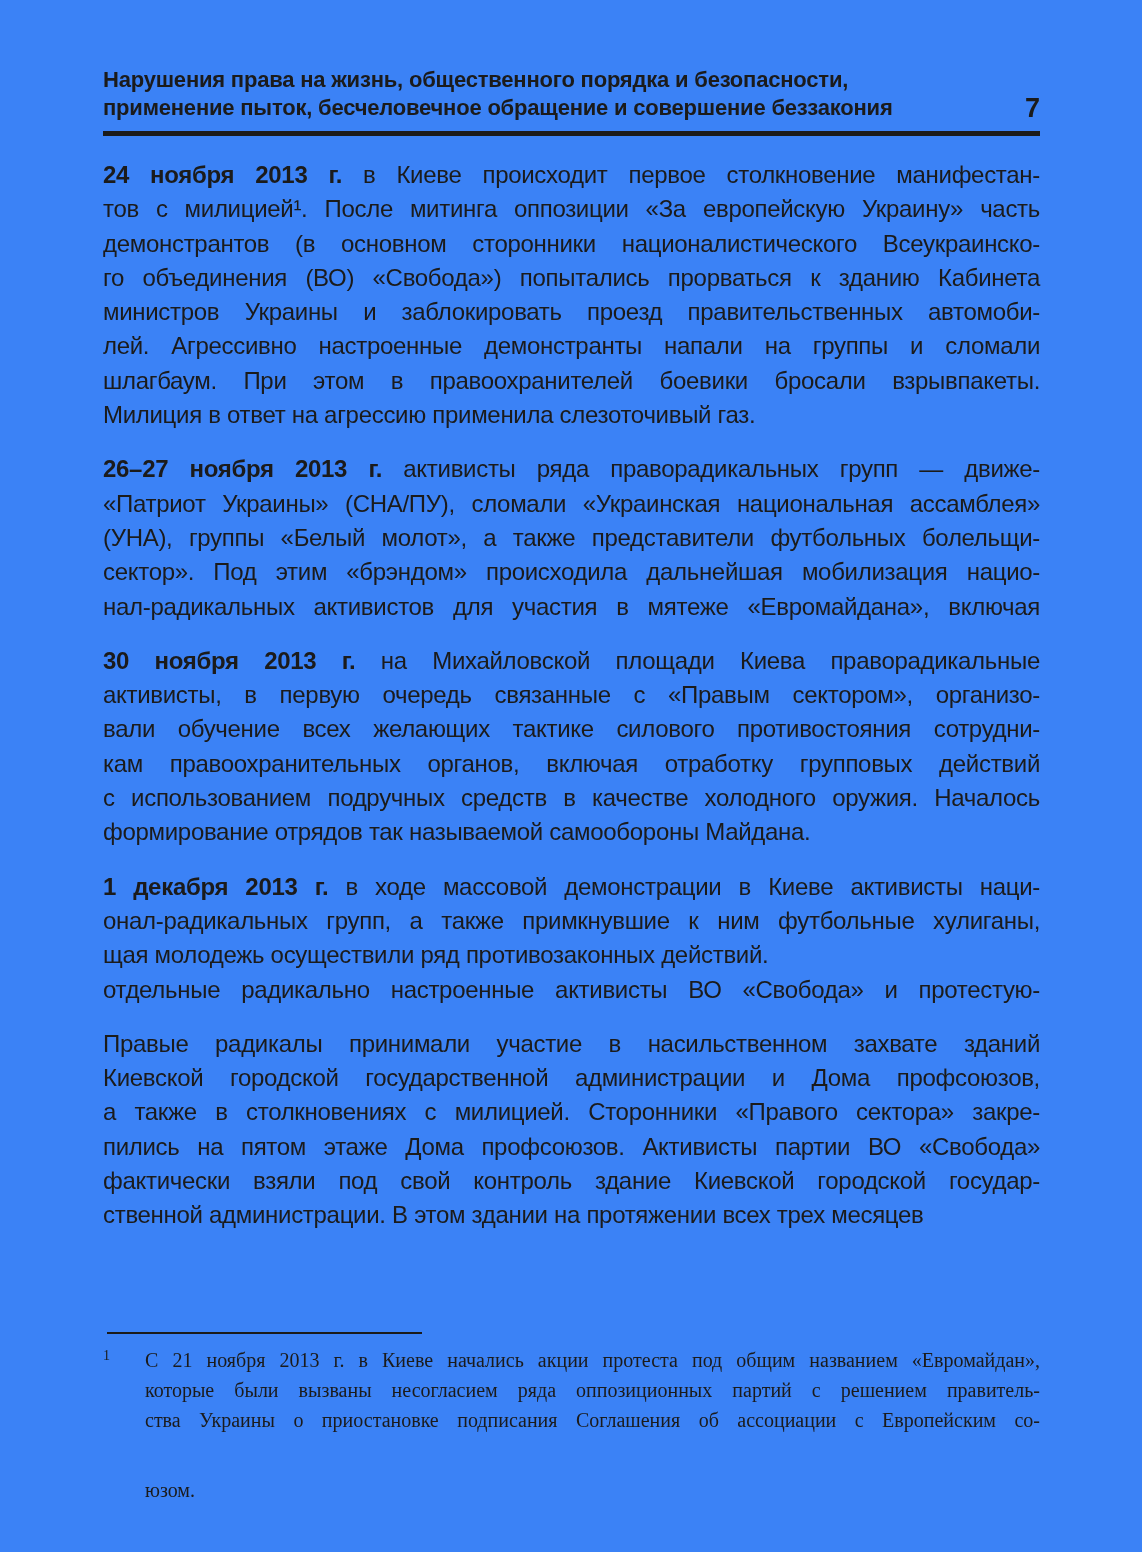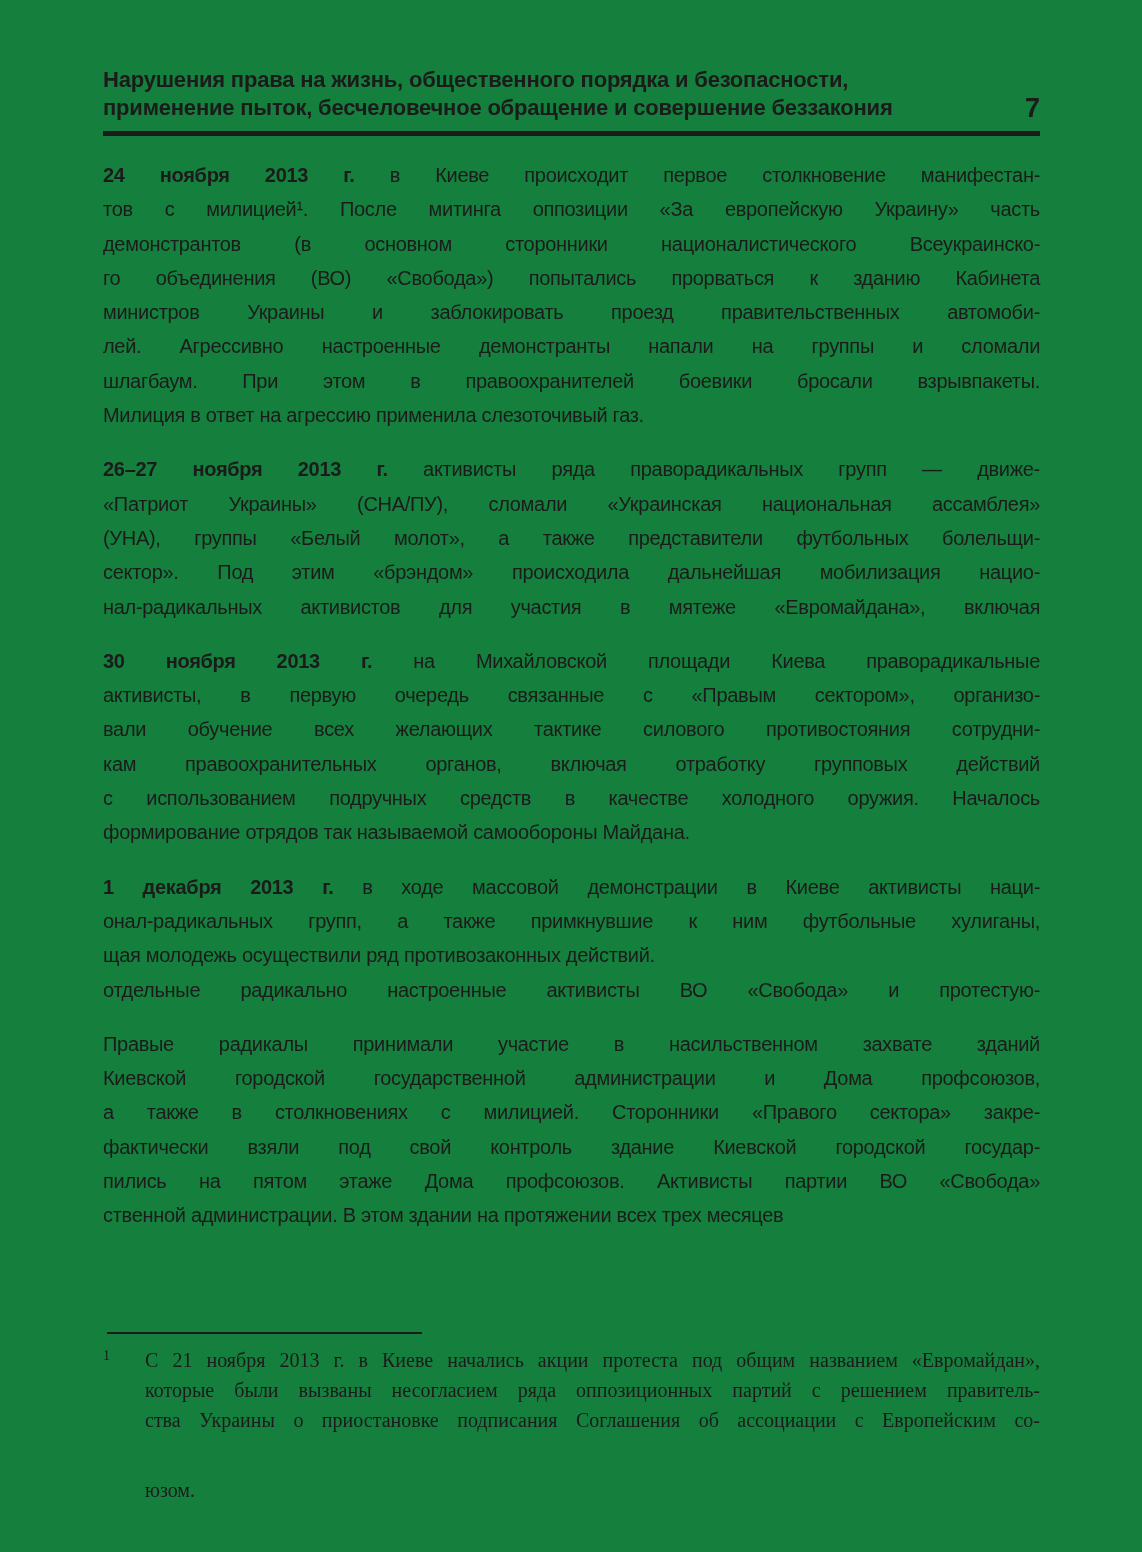--- a/index.html
+++ b/index.html
@@ -1,18 +1,18 @@
 <!DOCTYPE html>
 <html><head>
 <meta charset="utf-8">
 <style>
   html, body { margin: 0; padding: 0; background: #ffffff; }
   .page {
     width: 1142px; height: 1552px;
-    background: #15803d;
+    background: #3b82f6;
     position: relative;
     box-sizing: border-box;
     padding: 66px 102px 0 103px;
     font-family: "Liberation Sans", sans-serif;
     color: #1b1b1b;
     overflow: hidden;
   }
   .header-row {
     display: flex;
     justify-content: space-between;
@@ -29,21 +29,21 @@
     font-size: 27px;
     line-height: 28px;
   }
   .header-rule {
     height: 5px;
     background: #1b1b1b;
     margin-top: 9px;
   }
   .content {
     margin-top: 22px;
-    font-size: 20px;
+    font-size: 24px;
     line-height: 34.3px;
     letter-spacing: -0.3px;
   }
   .para { margin: 0 0 20px 0; }
   .line { text-align: justify; text-align-last: justify; }
   .line.last { text-align-last: left; }
   .lead { font-weight: bold; }
   .footnote {
     position: absolute;
     left: 103px; right: 102px;
@@ -117,22 +117,22 @@
       <div class="para">
         <div class="line"><b class="lead">1 декабря 2013 г.</b> в ходе массовой демонстрации в Киеве активисты наци-</div>
         <div class="line">онал-радикальных групп, а также примкнувшие к ним футбольные хулиганы,</div>
         <div class="line last">щая молодежь осуществили ряд противозаконных действий.</div>
         <div class="line">отдельные радикально настроенные активисты ВО «Свобода» и протестую-</div>
       </div>
       <div class="para">
         <div class="line">Правые радикалы принимали участие в насильственном захвате зданий</div>
         <div class="line">Киевской городской государственной администрации и Дома профсоюзов,</div>
         <div class="line">а также в столкновениях с милицией. Сторонники «Правого сектора» закре-</div>
+        <div class="line">пились на пятом этаже Дома профсоюзов. Активисты партии ВО «Свобода»</div>
         <div class="line">фактически взяли под свой контроль здание Киевской городской государ-</div>
-        <div class="line">пились на пятом этаже Дома профсоюзов. Активисты партии ВО «Свобода»</div>
         <div class="line last">ственной администрации. В этом здании на протяжении всех трех месяцев</div>
       </div>
     </div>
 
   <div class="footnote">
     <div class="footnote-rule"></div>
     <div class="footnote-body">
       <span class="footnote-marker">1</span>
 
     <div class="fn-line">С 21 ноября 2013 г. в Киеве начались акции протеста под общим названием «Евромайдан»,</div>

